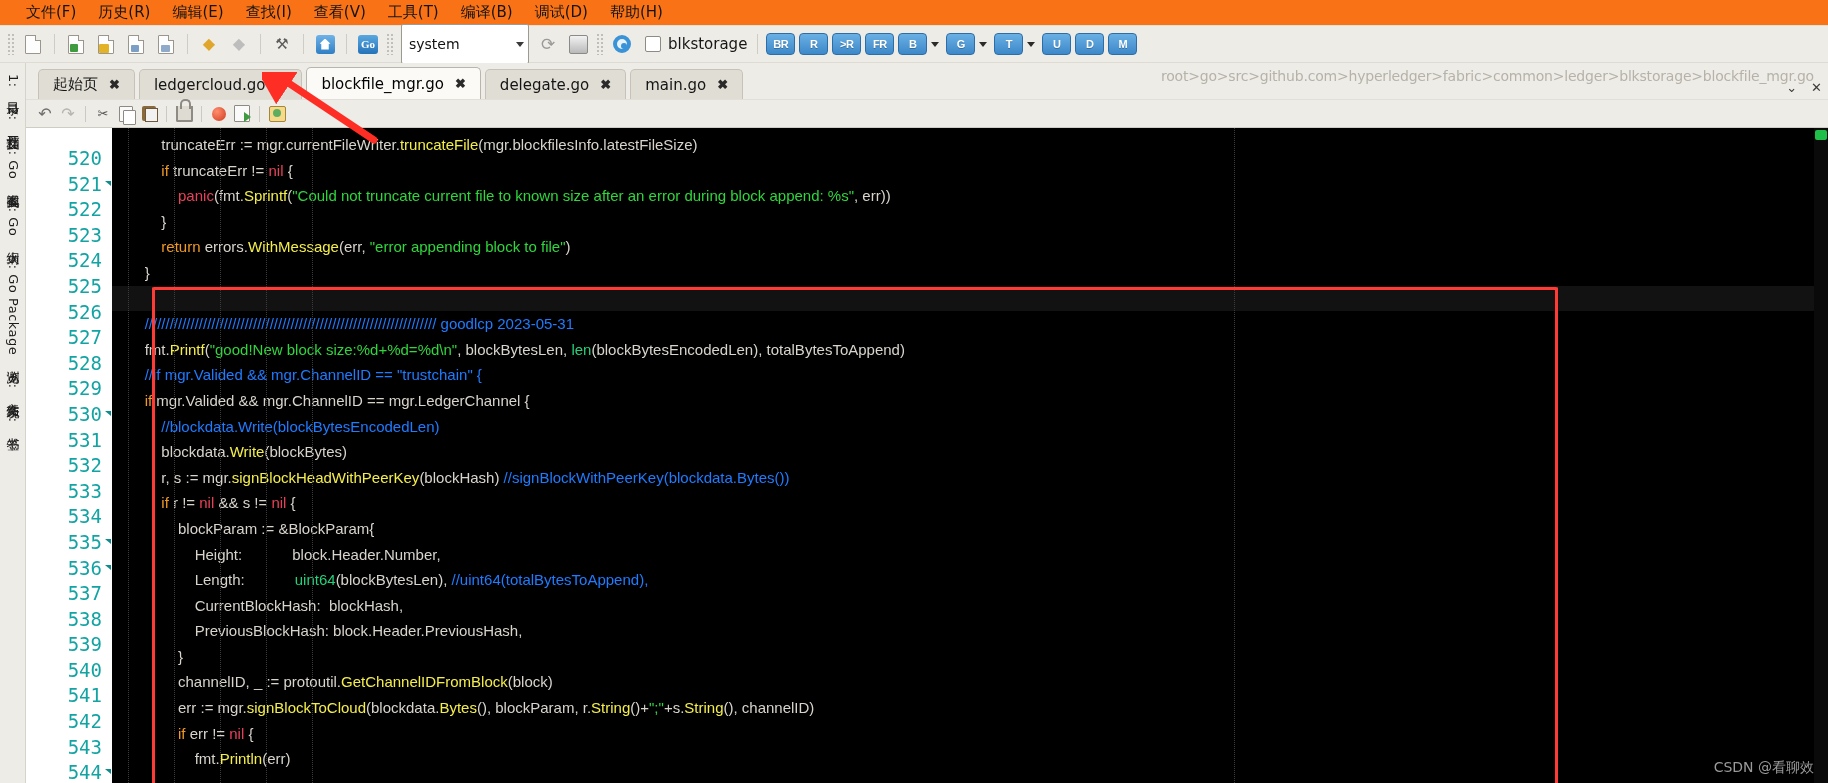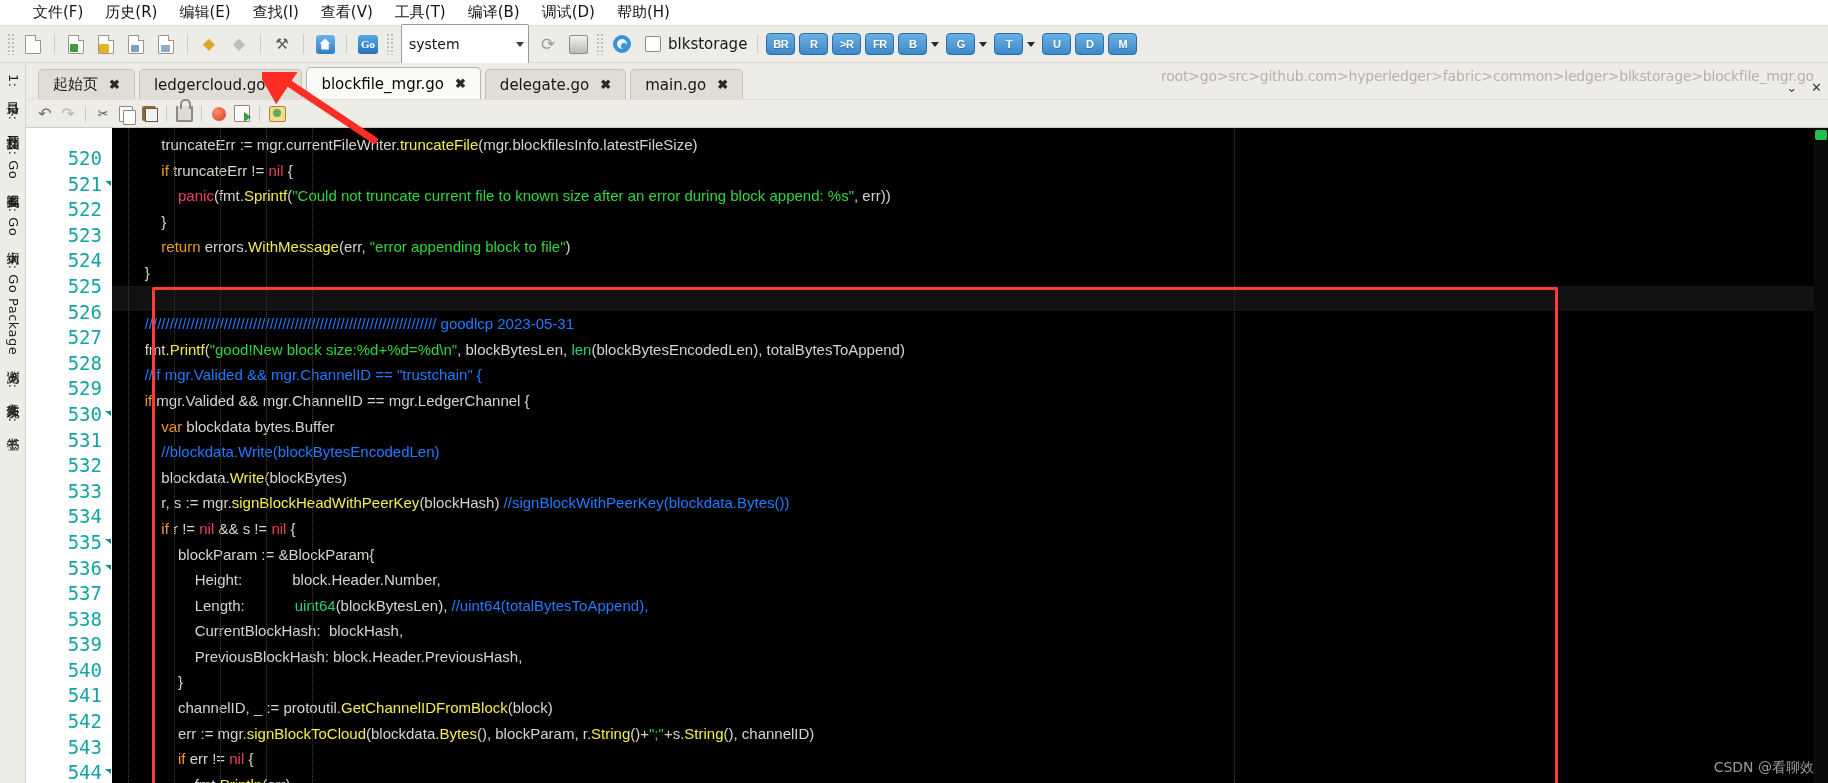--- a/index.html
+++ b/index.html
@@ -7,22 +7,22 @@
     width:1828px;height:783px;overflow:hidden;
     background:#eceae4;
     font-family:"Liberation Sans", sans-serif;
     font-size:15px;color:#1d1d1d;
     -webkit-font-smoothing:antialiased;
   }
   .app{position:relative;width:1828px;height:783px;display:flex;flex-direction:column;}
 
   
   .menubar{
-    height:25px;background:#ffffff;display:flex;align-items:center;
-    padding-left:22px;flex:0 0 auto;border-bottom:1px solid #e3e0d9;
+    height:25px;background:#f97316;display:flex;align-items:center;
+    padding-left:15px;flex:0 0 auto;border-bottom:1px solid #e3e0d9;
   }
   .menubar .mi{
     padding:3px 11px;font-size:15px;color:#141414;cursor:default;white-space:nowrap;
     font-family:"DejaVu Sans", sans-serif;
   }
 
   
   .toolbar{
     height:36px;background:#eeece7;display:flex;align-items:center;
     flex:0 0 auto;padding-left:4px;border-bottom:1px solid #dedbd4;
@@ -402,21 +402,20 @@
             <div class="cline"><span class="pl">        </span><span class="kw">if</span><span class="pl"> truncateErr != </span><span class="nil">nil</span><span class="pl"> {</span></div>
             <div class="cline"><span class="pl">            </span><span class="nil">panic</span><span class="pl">(fmt.</span><span class="fn">Sprintf</span><span class="pl">(</span><span class="str">"Could not truncate current file to known size after an error during block append: %s"</span><span class="pl">, err))</span></div>
             <div class="cline"><span class="pl">        }</span></div>
             <div class="cline"><span class="pl">        </span><span class="kw">return</span><span class="pl"> errors.</span><span class="fn">WithMessage</span><span class="pl">(err, </span><span class="str">"error appending block to file"</span><span class="pl">)</span></div>
             <div class="cline"><span class="pl">    }</span></div>
             <div class="cline curr"><span class="pl"></span></div>
             <div class="cline"><span class="cm">    ////////////////////////////////////////////////////////////////////// goodlcp 2023-05-31</span></div>
             <div class="cline"><span class="pl">    fmt.</span><span class="fn">Printf</span><span class="pl">(</span><span class="str">"good!New block size:%d+%d=%d\n"</span><span class="pl">, blockBytesLen, </span><span class="typ">len</span><span class="pl">(blockBytesEncodedLen), totalBytesToAppend)</span></div>
             <div class="cline"><span class="cm">    //if mgr.Valided &amp;&amp; mgr.ChannelID == "trustchain" {</span></div>
             <div class="cline"><span class="pl">    </span><span class="kw">if</span><span class="pl"> mgr.Valided &amp;&amp; mgr.ChannelID == mgr.LedgerChannel {</span></div>
-            <div class="cline"><span class="pl">        </span><span class="kw">var</span><span class="pl"> blockdata bytes.Buffer</span></div>
             <div class="cline"><span class="cm">        //blockdata.Write(blockBytesEncodedLen)</span></div>
             <div class="cline"><span class="pl">        blockdata.</span><span class="fn">Write</span><span class="pl">(blockBytes)</span></div>
             <div class="cline"><span class="pl">        r, s := mgr.</span><span class="fn">signBlockHeadWithPeerKey</span><span class="pl">(blockHash) </span><span class="cm">//signBlockWithPeerKey(blockdata.Bytes())</span></div>
             <div class="cline"><span class="pl">        </span><span class="kw">if</span><span class="pl"> r != </span><span class="nil">nil</span><span class="pl"> &amp;&amp; s != </span><span class="nil">nil</span><span class="pl"> {</span></div>
             <div class="cline"><span class="pl">            blockParam := &amp;BlockParam{</span></div>
             <div class="cline"><span class="pl">                Height:            block.Header.Number,</span></div>
             <div class="cline"><span class="pl">                Length:            </span><span class="typ">uint64</span><span class="pl">(blockBytesLen), </span><span class="cm">//uint64(totalBytesToAppend),</span></div>
             <div class="cline"><span class="pl">                CurrentBlockHash:  blockHash,</span></div>
             <div class="cline"><span class="pl">                PreviousBlockHash: block.Header.PreviousHash,</span></div>
             <div class="cline"><span class="pl">            }</span></div>

